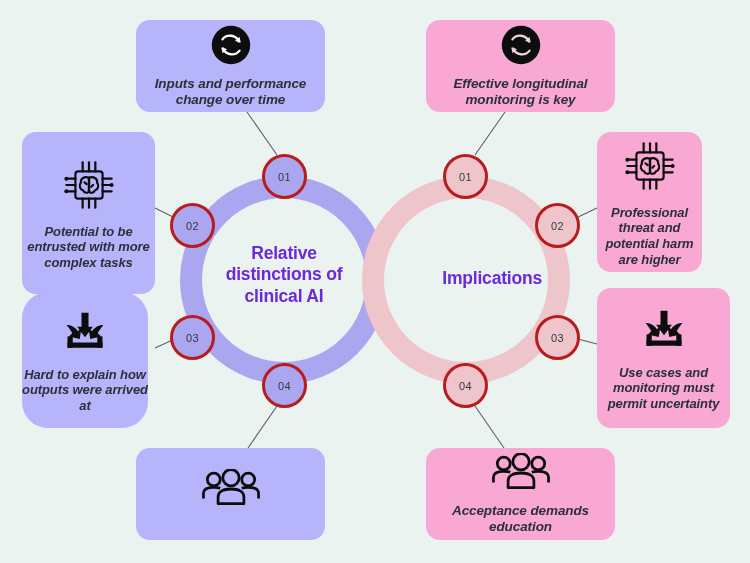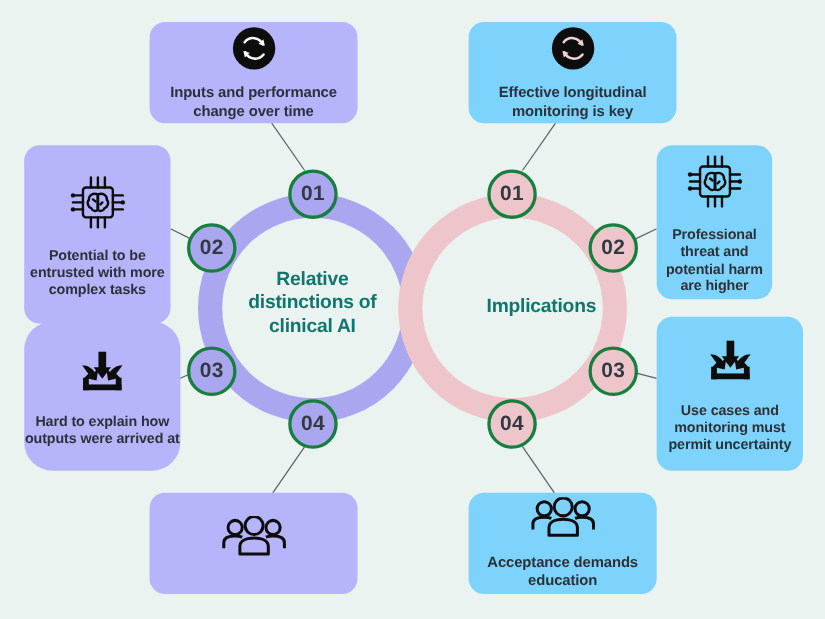--- a/index.html
+++ b/index.html
@@ -30,76 +30,77 @@
   .ring-right{
     width:208px;height:208px;
     left:362px;top:176px;
     border:22px solid #eec5cb;
     background:#eaf3ef;
   }
   .ring-title{
     position:absolute;
     text-align:center;
     font-weight:bold;
-    color:#0f766e;
+    color:#6d28d9;
     font-size:17.5px;
     line-height:1.22;
     letter-spacing:-0.2px;
   }
   .ring-title-left{ left:205px; top:243px; width:158px; }
   .ring-title-right{ left:392px; top:268px; width:150px;text-align:right; }
 
   
   .badge{
     position:absolute;
     width:45px;height:45px;
     border-radius:50%;
-    border:3px solid #15803d;
+    border:3px solid #b91c1c;
     box-sizing:border-box;
     display:flex;align-items:center;justify-content:center;
-    font-weight:bold;font-size:19px;
+    font-weight:normal;font-size:11px;
     color:#333a42;
     letter-spacing:0.3px;
   }
   .badge-p{ background:#aaa6f0; }
   .badge-k{ background:#eec5cb; }
 
   
   .card{
     position:absolute;
     border-radius:14px;
     box-sizing:border-box;
     display:flex;
     flex-direction:column;
     align-items:center;
     justify-content:center;
+    font-style:italic;
   }
   .card-p{ background:#b6b4fb; }
-  .card-k{ background:#7dd3fc; }
+  .card-k{ background:#f9a8d4; }
   .card .ico{ display:block; }
   .card .txt{
     text-align:center;
     font-weight:bold;
     color:#2b3138;
     line-height:1.2;
     letter-spacing:-0.1px;
   }
   .card.wide .txt{ font-size:13.5px; }
   .card.tall .txt{ font-size:13px; }
 
   
   #card-p1{ left:136px; top:20px;  width:189px; height:92px; }
   #card-p2{ left:22px;  top:132px; width:133px; height:162px; }
-  #card-p3{ left:22px;  top:292px; width:142px; height:136px;border-radius:26px; }
+  #card-p3{ left:22px;  top:292px; width:126px; height:136px;border-radius:26px; }
   #card-p4{ left:136px; top:448px; width:189px; height:92px; }
 
   #card-k1{ left:426px; top:20px;  width:189px; height:92px; }
   #card-k2{ left:597px; top:132px; width:105px; height:140px; }
   #card-k3{ left:597px; top:288px; width:133px; height:140px;align-items:center; }
-  #card-k4{ left:426px; top:448px; width:171px; height:92px; }
+  #card-k4{ left:426px; top:448px; width:189px; height:92px; }
 
   .gap6{ height:6px; }
 </style>
 </head>
 <body>
 
 <div id="stage">
 
   <svg id="links" viewBox="0 0 750 563">
     <g stroke="#5a6168" stroke-width="1.1" fill="none">

